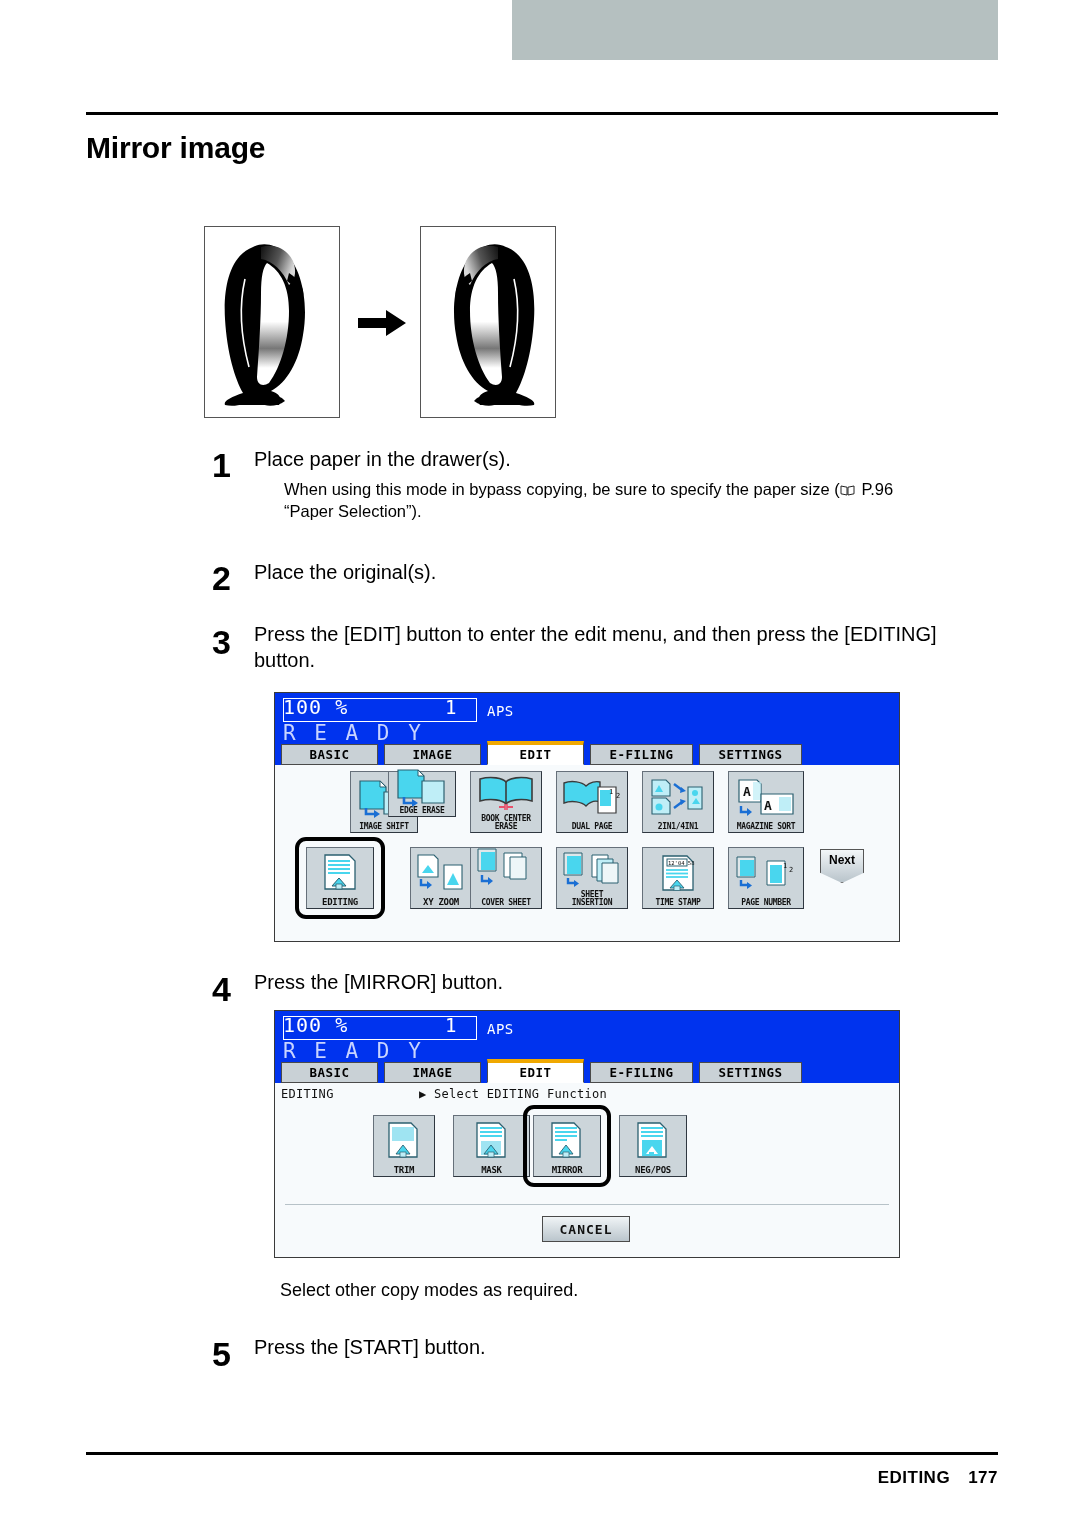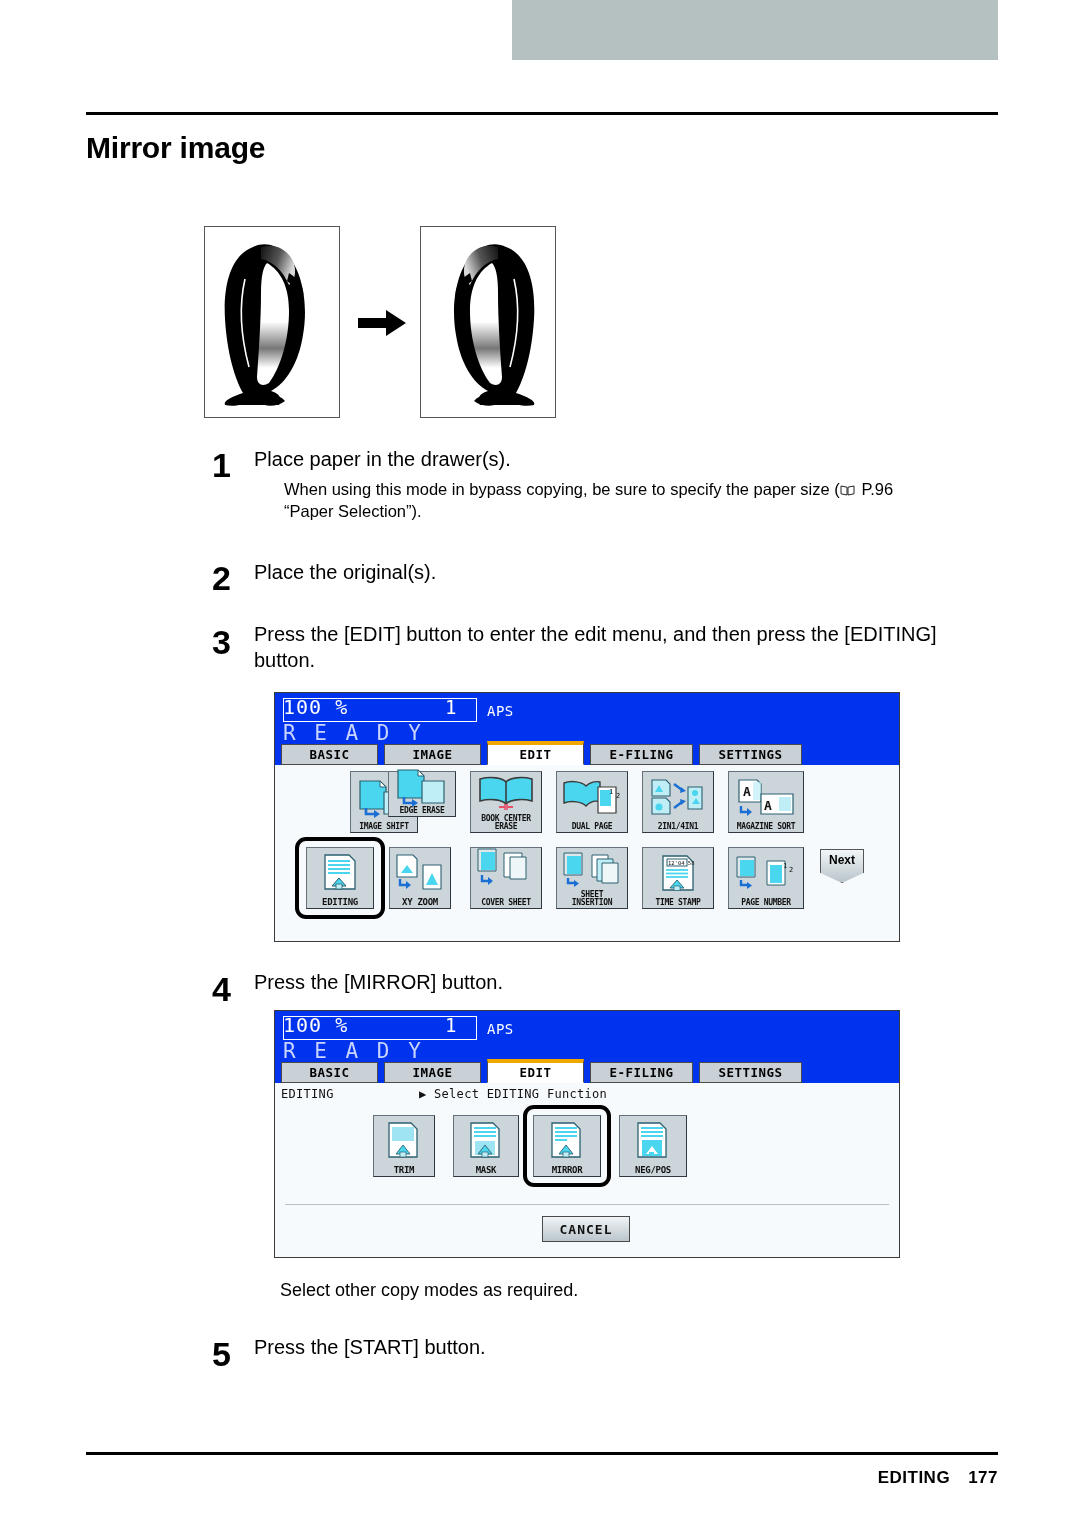--- a/index.html
+++ b/index.html
@@ -408,21 +408,21 @@
                 <path d="M13 20 h22"></path>
             </g>
             <path d="M17 33 l7 -8 7 8 z" fill="#49d6ee" stroke="#2b6070" stroke-width="1"></path>
             <rect x="21" y="31" width="6" height="5" fill="#bfeef7" stroke="#2b6070" stroke-width=".8"></rect>
           </svg>
         </span>
         <span class="lbl">EDITING</span>
       </div>
       <div class="sel-ring" style="left:20px;top:72px;width:90px;height:82px;"></div>
 
-      <div class="lbtn" style="left:114px;top:82px;width:62px;height:62px;">
+      <div class="lbtn" style="left:135px;top:82px;width:62px;height:62px;">
         <span class="glyph">
           <svg width="54" height="40" viewBox="0 0 54 40">
             <path d="M4 2 h16 l4 4 v18 h-20 z" fill="#fff" stroke="#2b6070" stroke-width="1.1"></path>
             <path d="M8 20 l6 -8 6 8 z" fill="#49d6ee"></path>
             <path d="M30 12 h18 v24 h-18 z" fill="#fff" stroke="#2b6070" stroke-width="1.1"></path>
             <path d="M33 32 l6 -12 6 12 z" fill="#49d6ee"></path>
             <path d="M7 26 v6 h8" stroke="#1a6fd4" stroke-width="2.4" fill="none"></path>
             <path d="M13 28 l5 4 -5 4 z" fill="#1a6fd4"></path>
           </svg>
         </span>
@@ -530,21 +530,21 @@
               <rect x="12" y="6" width="22" height="14"></rect>
             </g>
             <rect x="12" y="6" width="22" height="14" fill="none"></rect>
             <path d="M16 33 l7 -9 7 9 z" fill="#49d6ee" stroke="#2b6070" stroke-width=".9"></path>
             <rect x="20" y="31" width="6" height="5" fill="#bfeef7" stroke="#2b6070" stroke-width=".7"></rect>
           </svg>
         </span>
         <span class="lbl">TRIM</span>
       </div>
 
-      <div class="lbtn" style="left:178px;top:32px;width:66px;height:62px;">
+      <div class="lbtn" style="left:178px;top:32px;width:77px;height:62px;">
         <span class="glyph">
           <svg width="48" height="40" viewBox="0 0 48 40">
             <path d="M9 2 h22 l6 6 v28 h-28 z" fill="#fff" stroke="#2b6070" stroke-width="1.3"></path>
             <g stroke="#49d6ee" stroke-width="2">
               <path d="M12 7 h22"></path>
                 <path d="M12 11 h22"></path>
                 <path d="M12 15 h22"></path>
             </g>
             <rect x="13" y="20" width="20" height="14" fill="#9fe4f2"></rect>
             <path d="M16 33 l7 -9 7 9 z" fill="#49d6ee" stroke="#2b6070" stroke-width=".9"></path>

